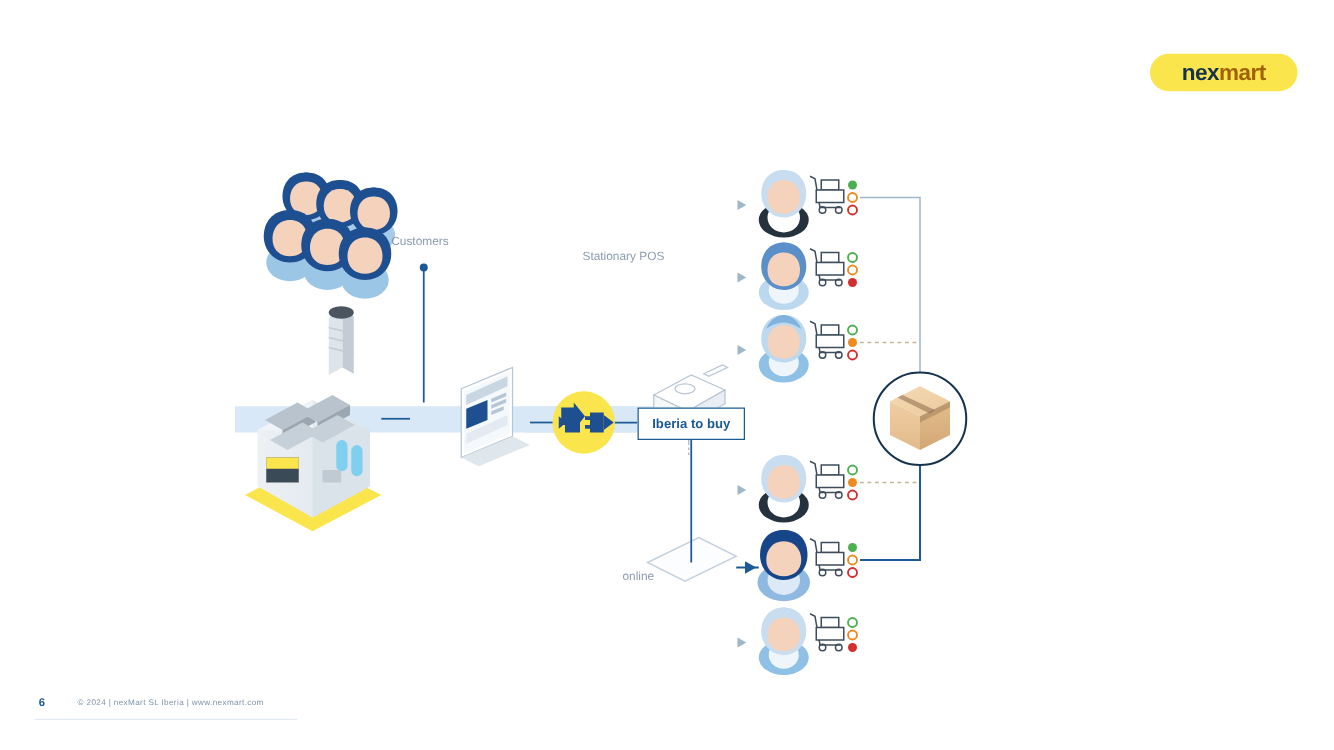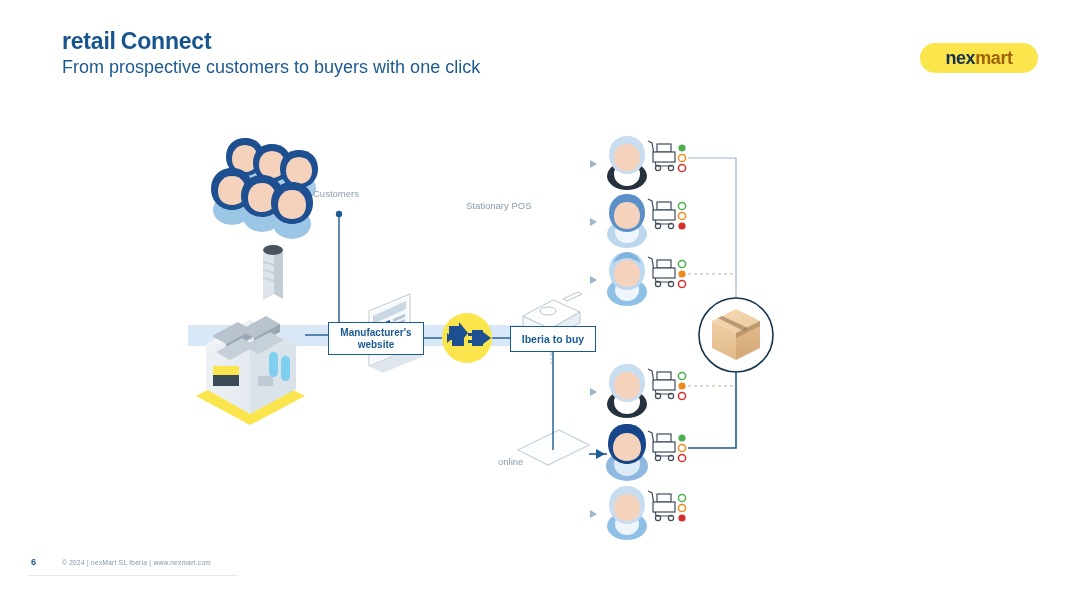--- a/index.html
+++ b/index.html
@@ -61,24 +61,20 @@
     color:#1b5a94;font-weight:bold;line-height:1.15;
   }
   .box-manu{left:328px;top:218px;width:96px;height:33px;font-size:10px;}
   .box-wtb{left:510px;top:222px;width:86px;height:26px;font-size:10.5px;}
 </style>
 </head>
 <body>
 
 <div class="slide">
 
-  <div class="title">
-    <span class="light">retail</span><span style="padding-left:5px;">Connect</span>
-  </div>
-  <div class="subtitle">From prospective customers to buyers with one click</div>
 
   <div class="logo">
     <span class="nex">nex</span>
       <span class="mart">mart</span>
   </div>
 
   <div class="canvas">
 
     <svg class="diagram" viewBox="0 0 1067 470">
       <defs>
@@ -382,21 +378,20 @@
         <path d="M736 229 L760 217 L760 222 L736 234 Z" fill="#8a6a4a" opacity="0.4"></path>
         <rect x="717" y="223" width="10" height="12" fill="#ffffff" opacity="0.85" transform="skewY(26)"></rect>
       </g>
 
     </svg>
 
     <div class="lbl lbl-customers">Customers</div>
     <div class="lbl lbl-pos">Stationary POS</div>
     <div class="lbl lbl-online">online</div>
 
-    <div class="boxlbl box-manu">Manufacturer's website</div>
     <div class="boxlbl box-wtb">Iberia to buy</div>
   </div>
 
   <div class="footer-rule"></div>
   <div class="footer-num">6</div>
   <div class="footer-txt">© 2024  |  nexMart SL Iberia  |  www.nexmart.com</div>
 
 </div>
 
 </body></html>

